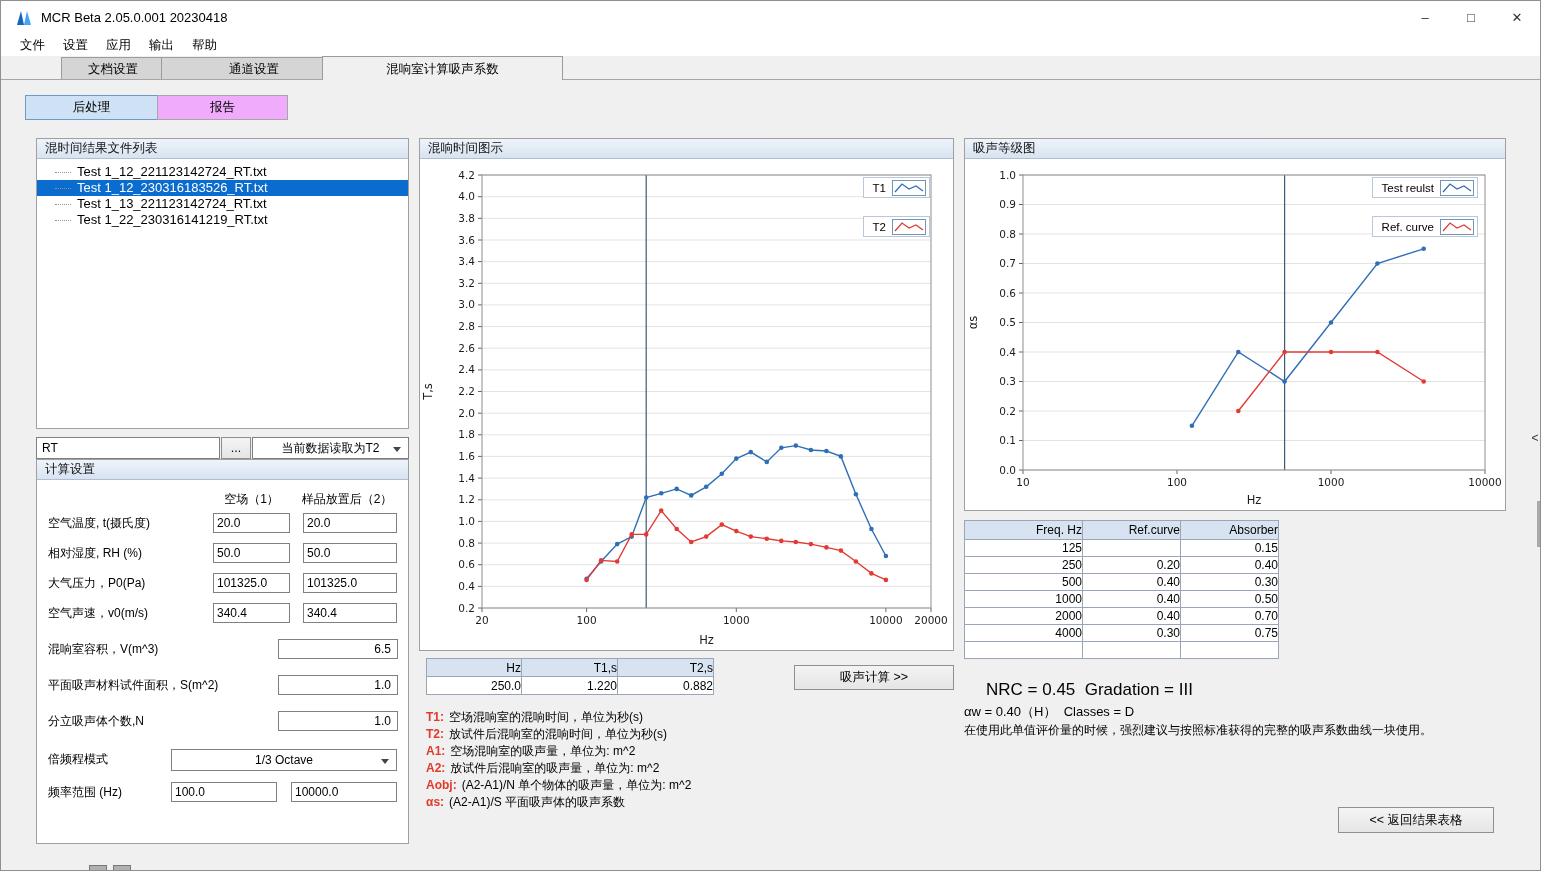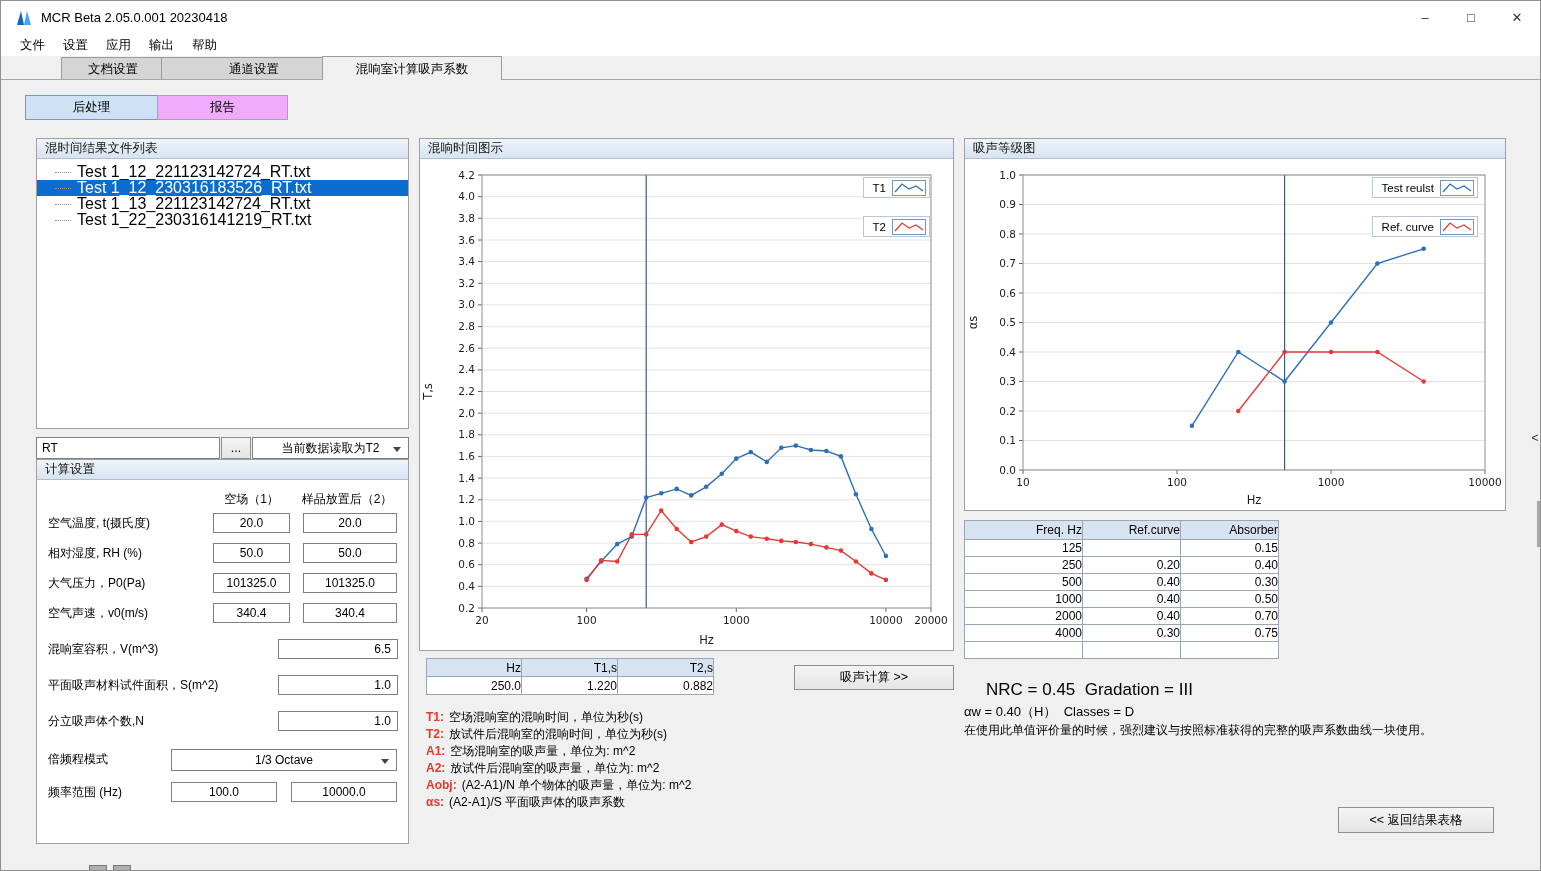--- a/index.html
+++ b/index.html
@@ -28,26 +28,26 @@
   .sub-tab { position:absolute; top:94px; height:25px; line-height:23px; text-align:center; font-size:12.5px; border:1px solid #a6a6a6; background:#f0abfc; color:#000; }
   .sub-tab.active { background:#cfe1f4; border-color:#6d9bc7; }
 
   
   .groupbox { position:absolute; border:1px solid #a0a0a0; background:#fff; }
   .group-header { height:20px; background:linear-gradient(#eef4fb,#d8e3f1); border-bottom:1px solid #aebfd3; font-size:12.5px; line-height:19px; padding-left:8px; color:#111; }
   .chart-host { position:absolute; left:0; top:20px; right:0; bottom:0; background:#fff; }
 
   
   .filelist { position:absolute; left:0; top:20px; right:0; bottom:0; background:#fff; overflow:hidden; padding-top:5px; }
-  .file-item { height:16px; line-height:16px; font-size:16px; padding-left:40px; position:relative; white-space:nowrap; color:#000; cursor:default; }
+  .file-item { height:16px; line-height:16px; font-size:13px; padding-left:40px; position:relative; white-space:nowrap; color:#000; cursor:default; }
   .file-item::before { content:""; position:absolute; left:18px; top:8px; width:16px; border-top:1px dotted #8f8f8f; }
   .file-item.selected { background:#0b6cd0; color:#fff; }
 
   
-  .inp { position:absolute; border:1px solid #808080; background:#fff; font:12px "Liberation Sans","DejaVu Sans",sans-serif; text-align:center; height:20px; padding:0 3px; color:#000; }
+  .inp { position:absolute; border:1px solid #808080; background:#fff; font:12px "Liberation Sans","DejaVu Sans",sans-serif; text-align:left; height:20px; padding:0 3px; color:#000; }
   .inp.left { text-align:left; padding-left:5px; }
   .inp.right { text-align:right; padding-right:6px; }
   .combo { position:absolute; border:1px solid #808080; background:#fff; height:22px; line-height:20px; font-size:12px; text-align:center; color:#000; }
   .combo::after { content:""; position:absolute; right:7px; top:9px; border:4px solid transparent; border-top:5px solid #444; }
   .btn { position:absolute; background:linear-gradient(#f4f4f4,#e5e5e5); border:1px solid #8f8f8f; font-size:12.5px; text-align:center; color:#000; cursor:default; }
   .lbl { position:absolute; font-size:12px; color:#000; height:20px; line-height:20px; white-space:nowrap; }
 
   
   .legend { position:absolute; display:flex; flex-direction:column; gap:18px; z-index:3; }
   .legend-row { display:flex; align-items:center; gap:6px; border:1px solid #b9c7d8; background:#fff; padding:1px 3px 1px 9px; height:21px; justify-content:flex-end; }
@@ -94,21 +94,21 @@
     <span class="menu-item">文件</span>
     <span class="menu-item">设置</span>
     <span class="menu-item">应用</span>
     <span class="menu-item">输出</span>
     <span class="menu-item">帮助</span>
   </div>
 
   <div class="tabline"></div>
   <div class="main-tab" style="left:60px;width:104px">文档设置</div>
   <div class="main-tab" style="left:160px;width:186px">通道设置</div>
-  <div class="main-tab active" style="left:321px;width:180px">混响室计算吸声系数</div>
+  <div class="main-tab active" style="left:321px;width:241px">混响室计算吸声系数</div>
 
   <div class="sub-tab active" style="left:24px;width:133px">后处理</div>
   <div class="sub-tab" style="left:156px;width:131px">报告</div>
 
   <div class="groupbox" style="left:35px;top:137px;width:373px;height:291px">
     <div class="group-header">混时间结果文件列表</div>
     <div class="filelist">
       <div class="file-item">Test 1_12_221123142724_RT.txt</div>
       <div class="file-item selected">Test 1_12_230316183526_RT.txt</div>
       <div class="file-item">Test 1_13_221123142724_RT.txt</div>

